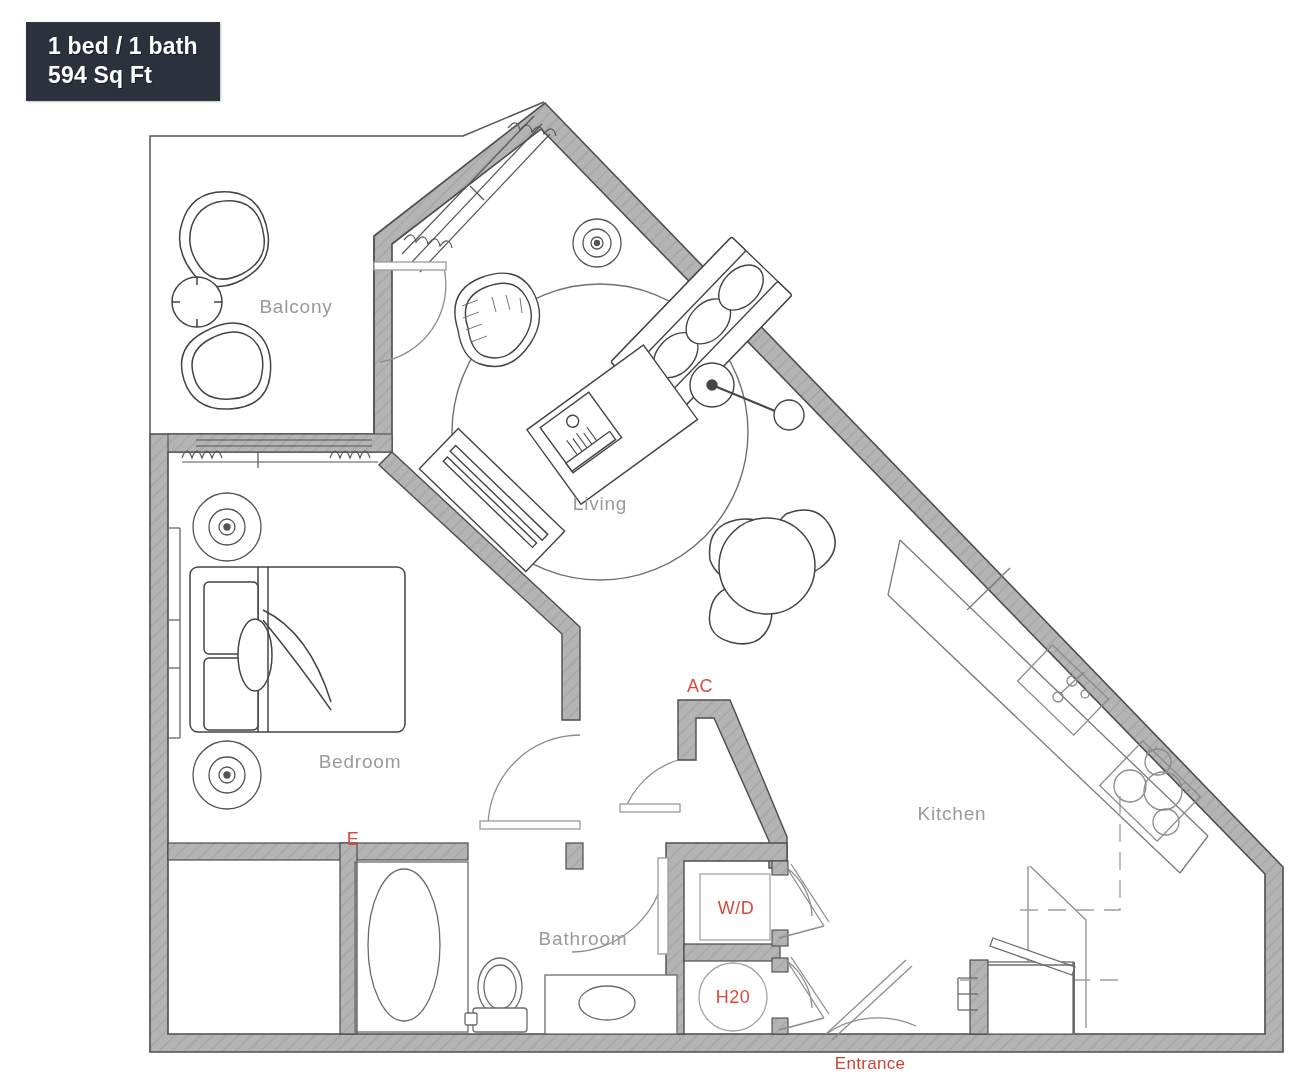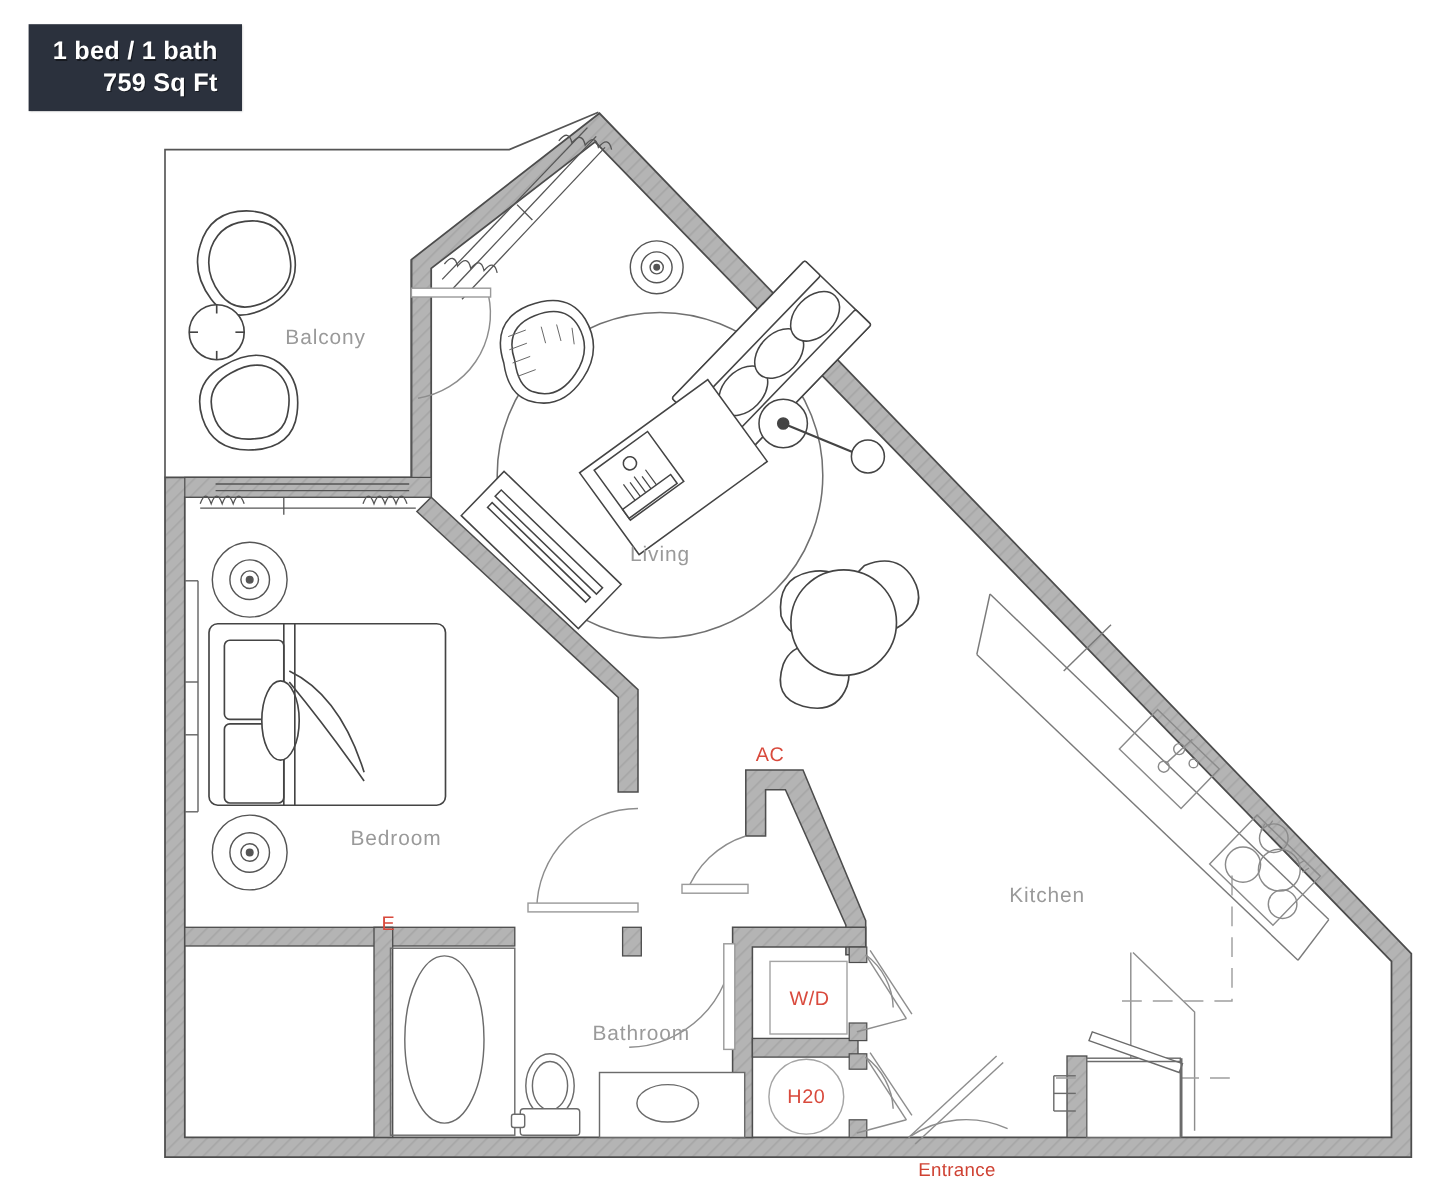--- a/index.html
+++ b/index.html
@@ -33,21 +33,21 @@
     top: 22px;
     background: #2b313d;
     padding: 10px 22px 12px 22px;
     box-shadow: 1px 1px 2px rgba(0,0,0,0.25);
   }
   .badge-line {
     color: #ffffff;
     font-size: 23px;
     font-weight: bold;
     line-height: 1.24;
-    text-align: right;
+    text-align: left;
     letter-spacing: 0.2px;
     white-space: nowrap;
     text-shadow: 1px 1px 0 rgba(0,0,0,0.45);
   }
 
   
   .room-label {
     font-family: "Liberation Sans", sans-serif;
     font-size: 19px;
     fill: #9a9a9a;
@@ -390,16 +390,16 @@
       <text class="red-label" text-anchor="middle" x="700" y="692">AC</text>
       <text class="red-label" text-anchor="middle" x="353" y="845">E</text>
       <text class="red-label" text-anchor="middle" x="736" y="914">W/D</text>
       <text class="red-label" text-anchor="middle" x="733" y="1003">H20</text>
       <text class="red-label-sm" text-anchor="middle" x="870" y="1069">Entrance</text>
     </g>
   </svg>
 
   <div class="badge-box">
     <div class="badge-line">1 bed / 1 bath</div>
-    <div class="badge-line">759 Sq Ft</div>
+    <div class="badge-line">594 Sq Ft</div>
   </div>
 
 </div>
 
 </body></html>

